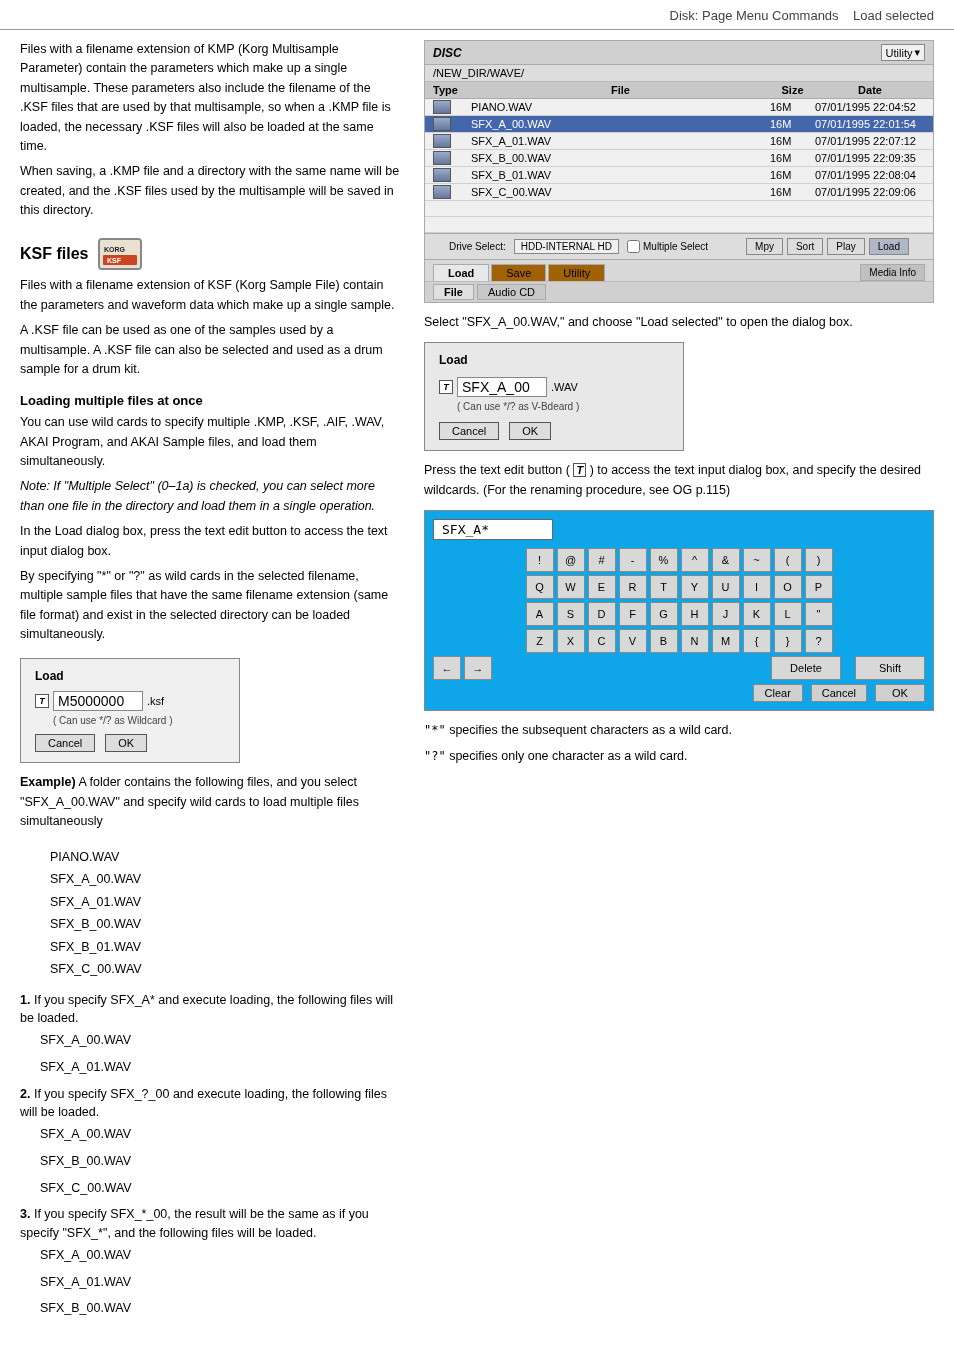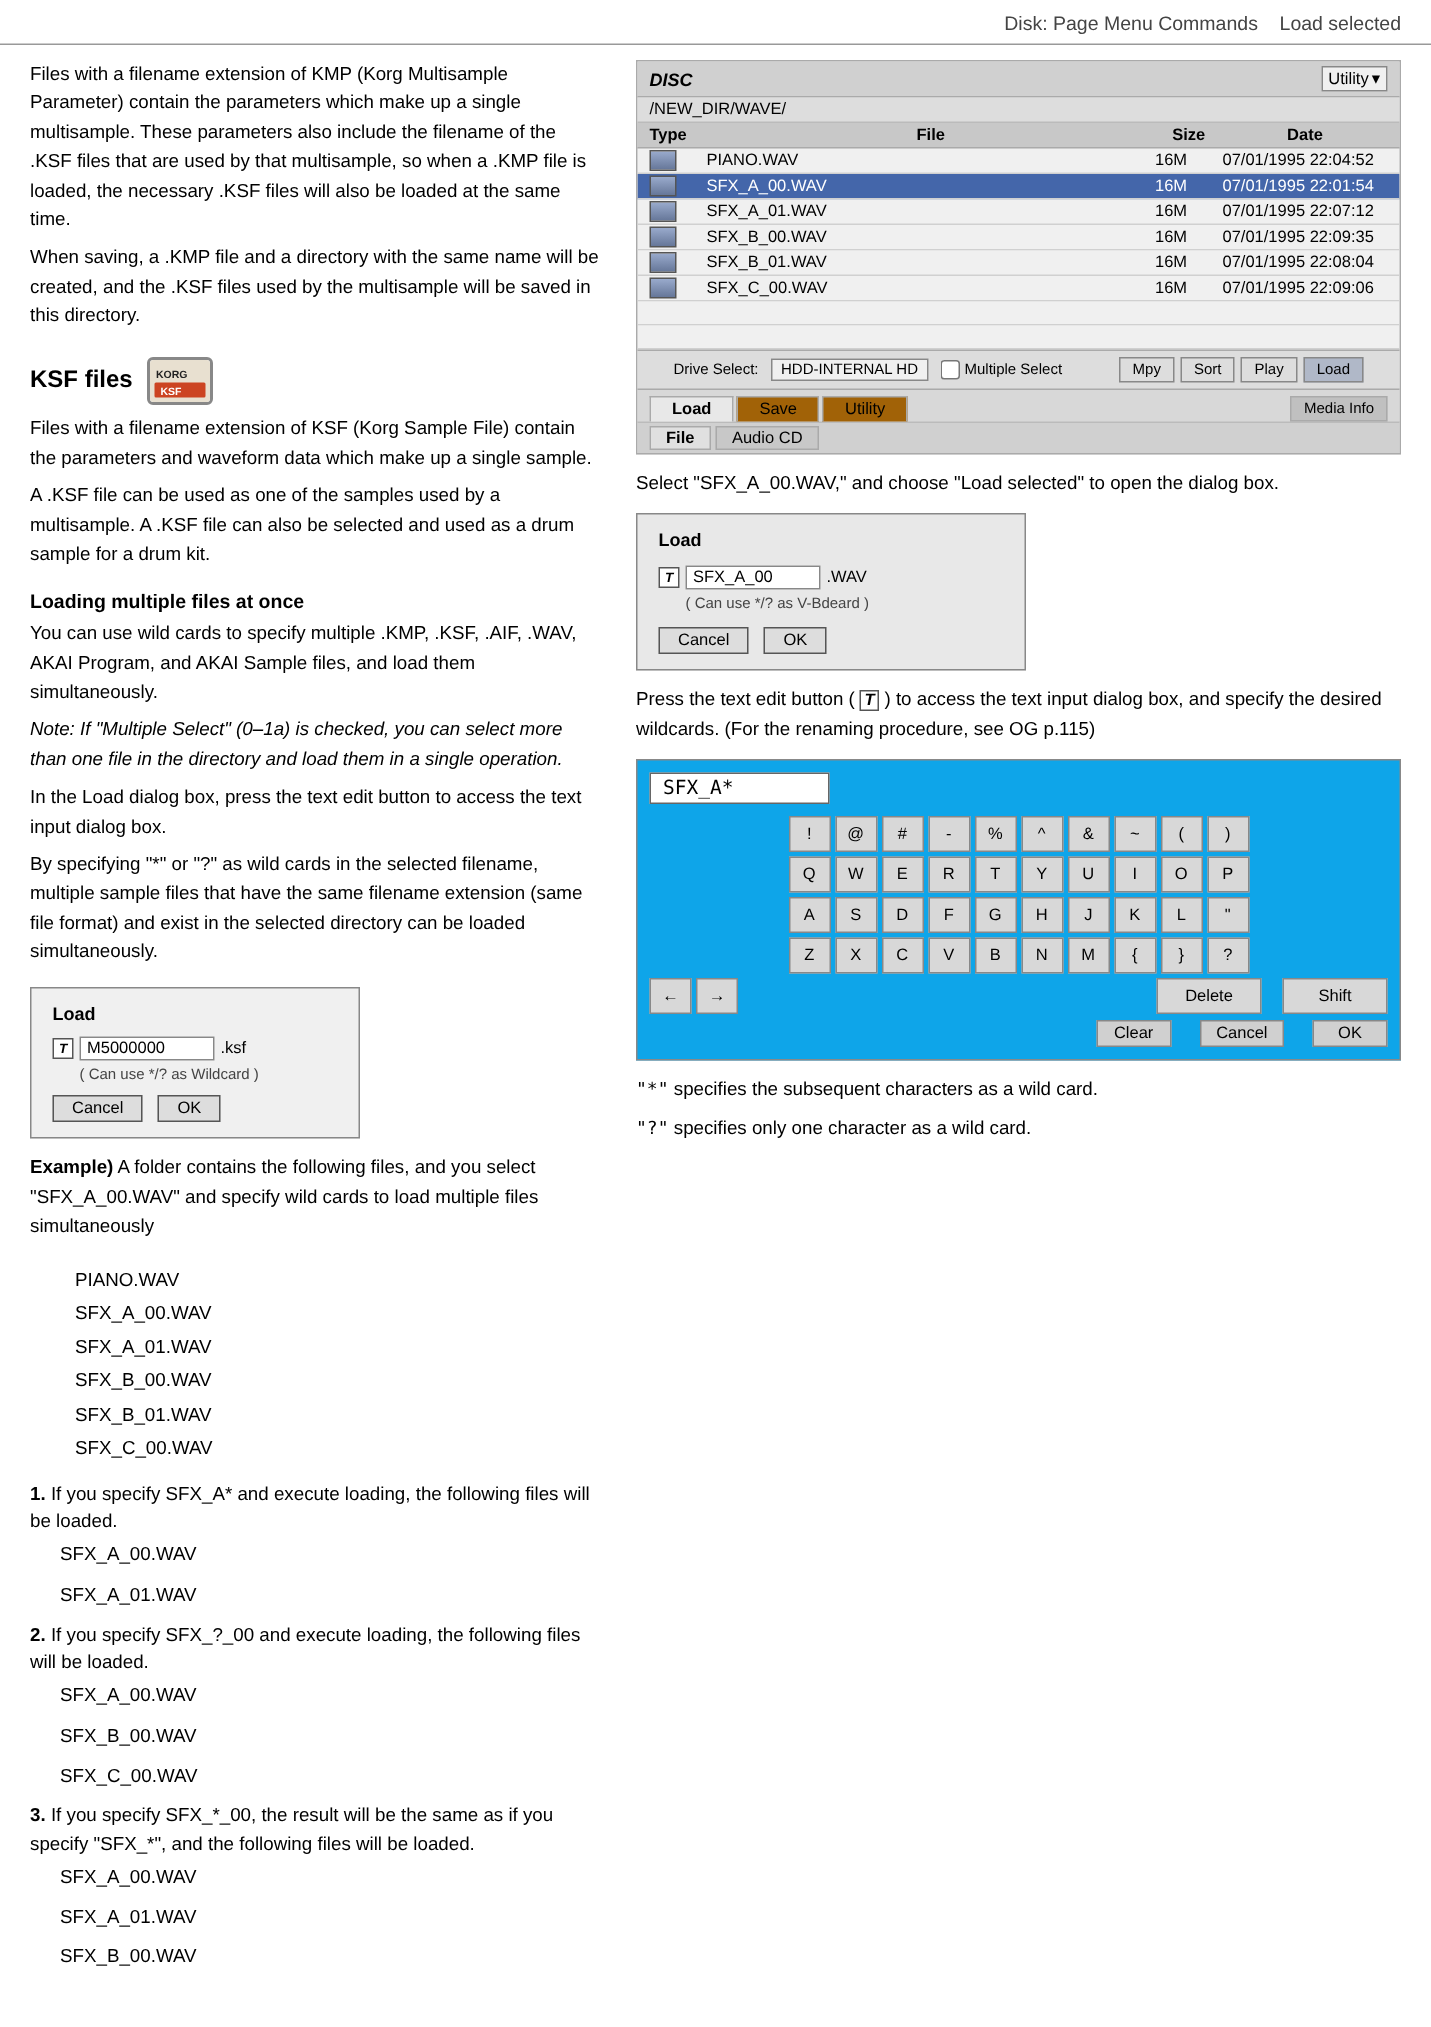--- a/index.html
+++ b/index.html
@@ -126,21 +126,21 @@
       display: flex;
       align-items: center;
       justify-content: center;
       font-weight: bold;
       font-style: italic;
     }
     .dialog-field .filename-box {
       border: 1px solid #888;
       background: #fff;
       padding: 1px 4px;
-      font-size: 11px;
+      font-size: 14px;
       min-width: 90px;
     }
     .dialog-field .ext-label {
       font-size: 11px;
     }
     .dialog-hint {
       font-size: 10px;
       color: #444;
       margin-left: 18px;
       margin-bottom: 8px;
@@ -434,21 +434,21 @@
       height: 24px;
       display: flex;
       align-items: center;
       justify-content: center;
       font-size: 11px;
       cursor: pointer;
     }
     .kb-key.wider { min-width: 70px; }
     .kb-bottom-row {
       display: flex;
-      gap: 19px;
+      gap: 8px;
       justify-content: flex-end;
       margin-top: 4px;
     }
     .kb-bottom-key {
       border: 1px solid #888;
       background: #d0d0d0;
       padding: 2px 10px;
       font-size: 11px;
       cursor: pointer;
       min-width: 50px;

